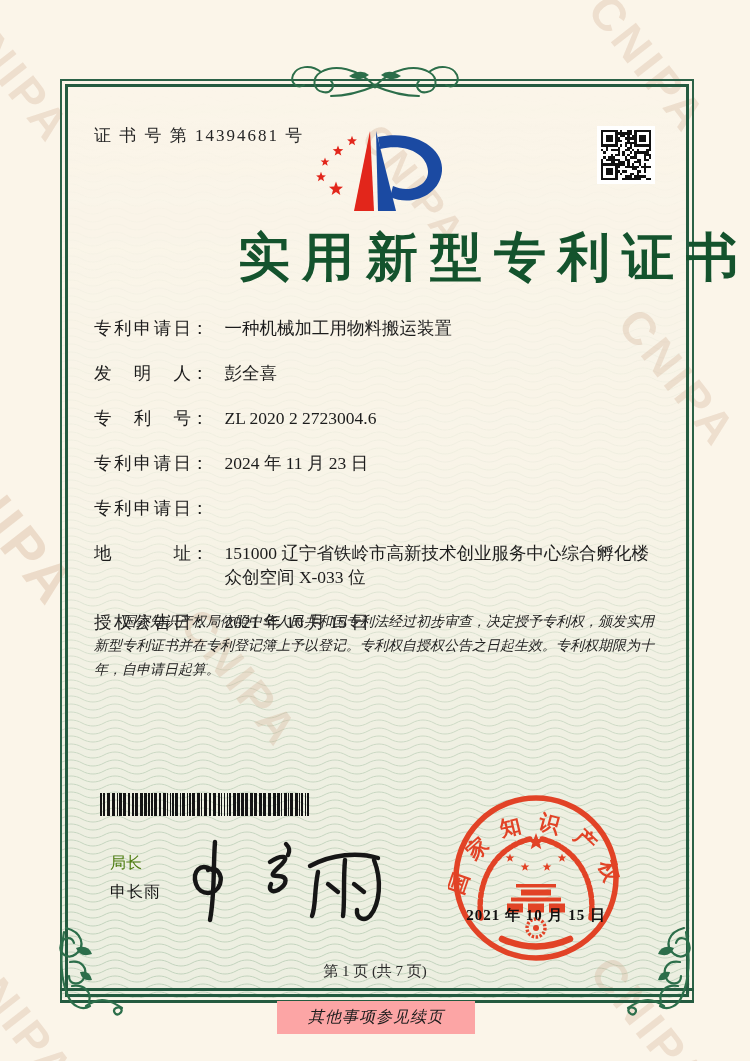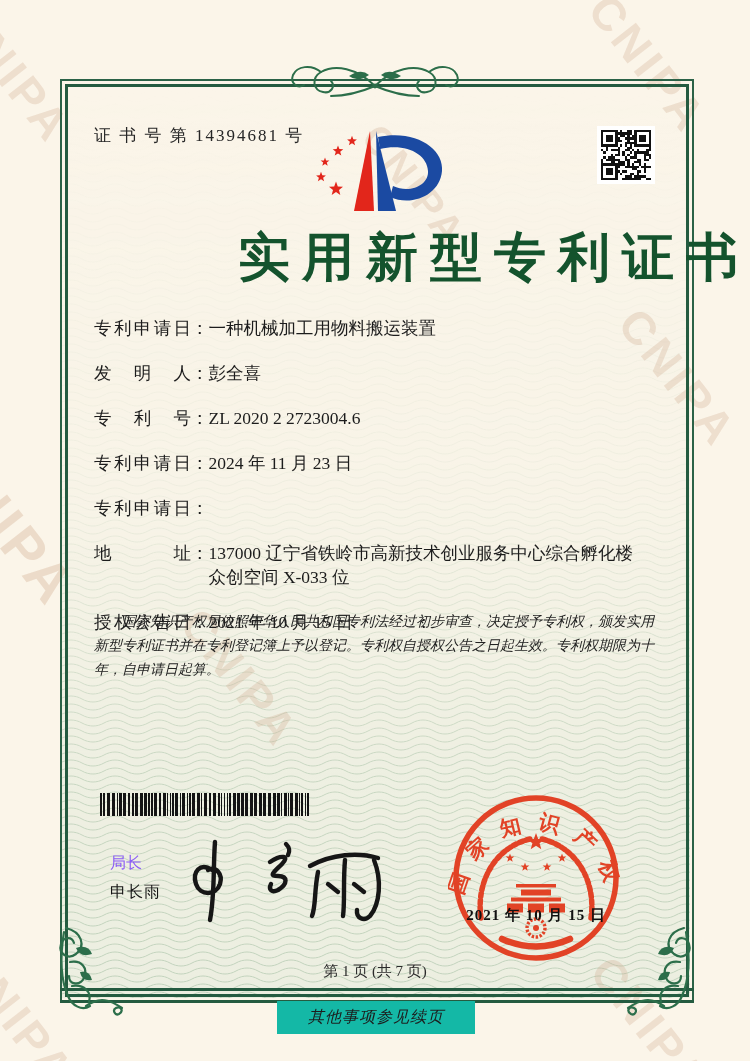--- a/index.html
+++ b/index.html
@@ -30,43 +30,43 @@
   .qr{position:absolute;left:597px;top:126px;width:58px;height:58px;background:#fff;padding:4px;box-sizing:border-box;}
   .qr svg{width:100%;height:100%;display:block;}
   .logo{position:absolute;left:296px;top:127px;width:158px;height:88px;}
   .title{position:absolute;left:0;right:0;top:223px;text-align:right;font-size:52px;
          font-weight:700;letter-spacing:12px;color:#14532d;}
 
   .fields{position:absolute;left:94px;top:316px;width:566px;font-size:17.5px;color:#1c1c1c;}
   .row{display:flex;margin-bottom:21px;line-height:24px;}
   .lbl{display:inline-block;width:97px;text-align:justify;text-align-last:justify;flex:none;}
   .colon{flex:none;}
-  .val{margin-left:0;}
+  .val{margin-left:16px;}
   .pair2{margin-left:62px;display:flex;}
 
   .paras{position:absolute;left:94px;top:610px;width:564px;font-size:14px;line-height:24px;
          font-style:italic;color:#222;}
   .paras p{margin:0 0 3px 0;text-indent:2em;}
 
   .barcode{position:absolute;left:100px;top:793px;height:23px;display:flex;align-items:stretch;}
   .barcode i{display:block;height:100%;background:#141414;}
 
-  .signer-title{position:absolute;left:110px;top:853px;font-size:16px;color:#8b5cf6;
+  .signer-title{position:absolute;left:110px;top:853px;font-size:16px;color:#4d7c0f;
          font-family:"Liberation Sans","DejaVu Sans",sans-serif;}
   .signer-name{position:absolute;left:110px;top:882px;font-size:16px;color:#141414;
          font-family:"Liberation Sans","DejaVu Sans",sans-serif;letter-spacing:1px;}
   .sig{position:absolute;left:182px;top:832px;width:218px;height:96px;}
 
   .seal{position:absolute;left:448px;top:790px;width:176px;height:176px;opacity:.95;}
   .seal-date{position:absolute;left:448px;top:906px;width:176px;text-align:center;
          font-size:15px;font-weight:600;letter-spacing:1px;color:#101010;}
 
   .page-info{position:absolute;left:0;right:0;top:962px;text-align:center;font-size:15px;color:#2a2a2a;}
 
-  .cont-strip{position:absolute;left:277px;top:1001px;width:198px;height:33px;background:#14b8a6;
+  .cont-strip{position:absolute;left:277px;top:1001px;width:198px;height:33px;background:#fca5a5;
          z-index:5;display:flex;align-items:center;justify-content:center;
          font-size:16px;font-style:italic;color:#1d1d1d;letter-spacing:1px;}
 </style>
 </head>
 <body>
 
 <div class="page">
 
   <svg class="wave-bg" viewBox="0 0 630 919" preserveAspectRatio="none">
     <defs>
@@ -437,21 +437,21 @@
         <span class="val">2024 年 11 月 23 日</span>
       </div>
       <div class="row">
         <span class="lbl">专利申请日</span>
           <span class="colon">：</span>
       </div>
       <div class="row">
         <span class="lbl">地址</span>
           <span class="colon">：</span>
         <span class="val">
-          <span>137000  辽宁省铁岭市高新技术创业服务中心综合孵化楼</span><br>
+          <span>151000  辽宁省铁岭市高新技术创业服务中心综合孵化楼</span><br>
           <span>众创空间 X-033 位</span>
         </span>
       </div>
       <div class="row">
         <span class="lbl">授权公告日</span>
           <span class="colon">：</span>
         <span class="val">2021 年 10 月 15 日</span>
         <span class="pair2">
             <span class="colon">：</span>
         </span>

